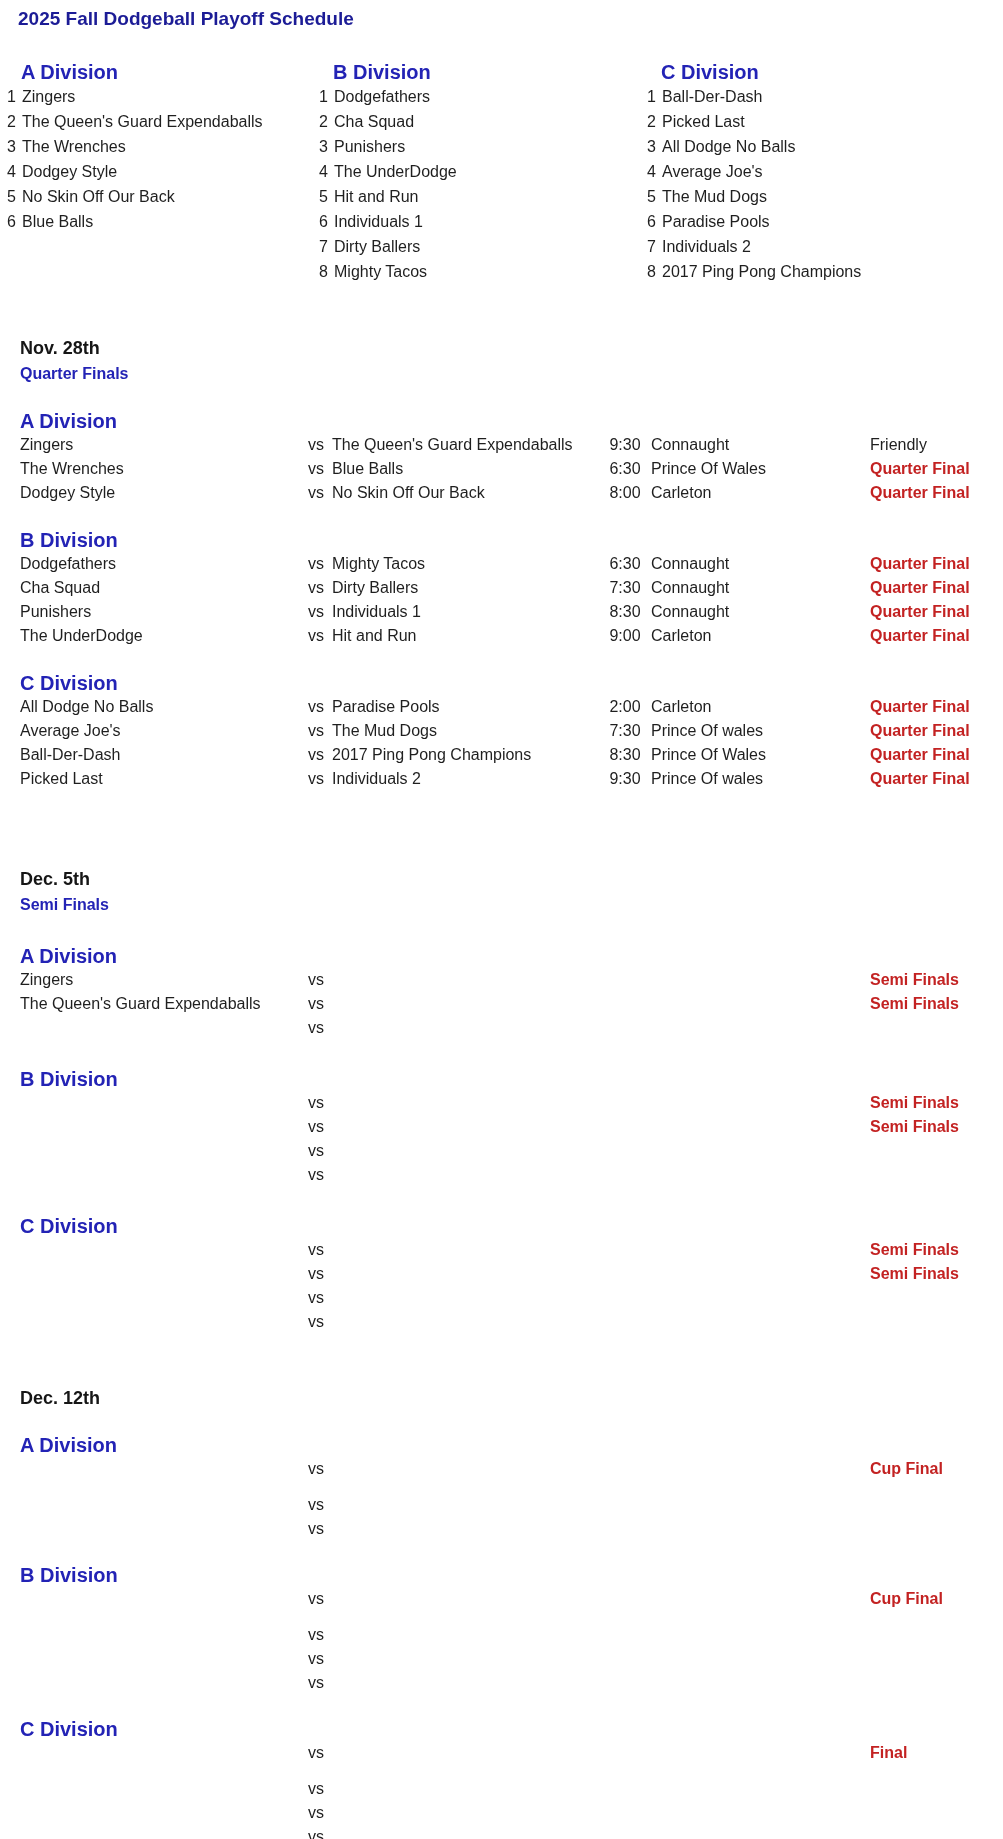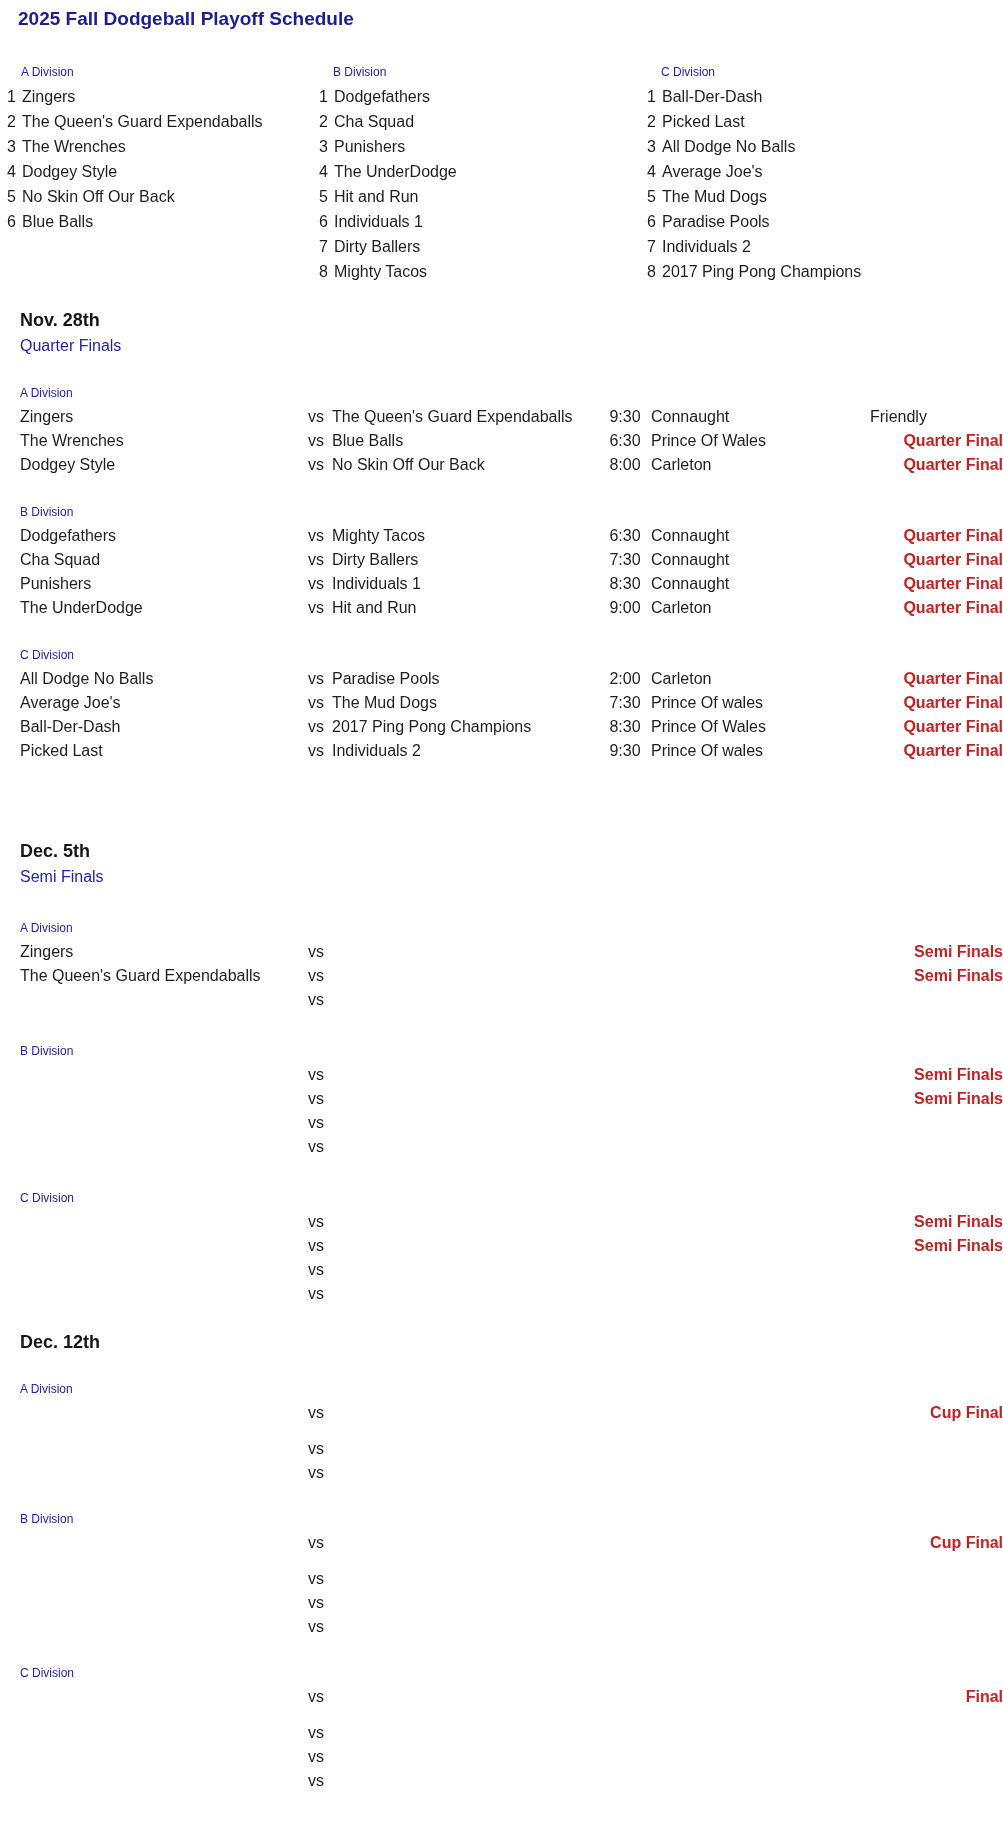--- a/index.html
+++ b/index.html
@@ -10,45 +10,45 @@
     color: #1f1f1f;
   }
   .title {
     padding: 7px 0 0 18px;
     font-size: 19px; line-height: 24px; font-weight: 700;
     color: var(--title-blue, #1c1c96);
   }
   .rosters { position: relative; height: 224px; margin-top: 29px; }
   .roster-col { position: absolute; top: 0; width: 300px; }
   .div-header {
-    font-size: 12px; font-weight: 400; height: 24px; line-height: 24px;
+    font-size: 20px; font-weight: 700; height: 24px; line-height: 24px;
     color: var(--header-blue, #2323b5);
   }
   .roster-col .div-header { padding-left: 14px; }
   .roster-row { height: 25px; line-height: 25px; font-size: 16px; display: flex; }
   .num { width: 9px; text-align: right; flex: none; }
   .tname { margin-left: 6px; white-space: nowrap; }
-  .section { margin-top: 24px; }
+  .section { margin-top: 52px; }
   .section.s1 { margin-top: 76px; }
   .sec-date { margin-left: 20px; font-size: 18px; font-weight: 700; color: #161616; height: 25px; line-height: 25px; }
-  .sec-sub { margin-left: 20px; font-size: 16px; font-weight: 400; color: var(--header-blue, #2323b5); height: 25px; line-height: 25px; }
+  .sec-sub { margin-left: 20px; font-size: 16px; font-weight: 700; color: var(--header-blue, #2323b5); height: 25px; line-height: 25px; }
   .division-block { margin-top: 23px; }
   .section.s1 .division-block { margin-top: 27px; }
   .section.s2 .division-block { margin-top: 22px; }
   .division-block .div-header { padding-left: 20px; }
   .game-row {
     display: grid;
     grid-template-columns: 288px 24px 268px 50px 220px 133px;
     padding-left: 20px;
     height: 24px; line-height: 24px; font-size: 16px;
   }
   .game-row > span { white-space: nowrap; overflow: visible; }
   .c-time { text-align: center; }
   .c-loc { padding-left: 1px; }
-  .c-status.red { color: var(--status-red, #c32222); font-weight: 700; text-align: right; }
+  .c-status.red { color: var(--status-red, #c32222); font-weight: 700; }
   .gap-after { margin-bottom: 12px; }
 </style>
 </head>
 <body>
 
 <div class="page">
   <h1 class="title">2025 Fall Dodgeball Playoff Schedule</h1>
   <div class="rosters" id="rosters">
       <div class="roster-col" style="left: 7px;">
         <div class="div-header">A Division</div>

